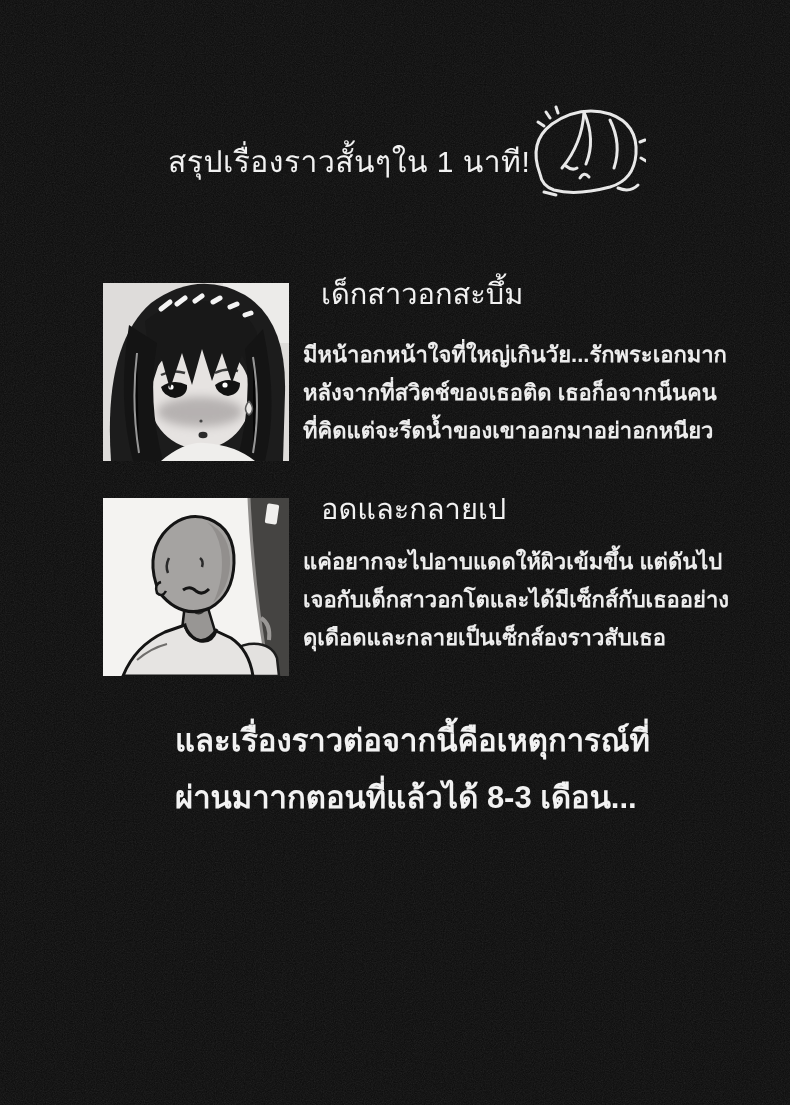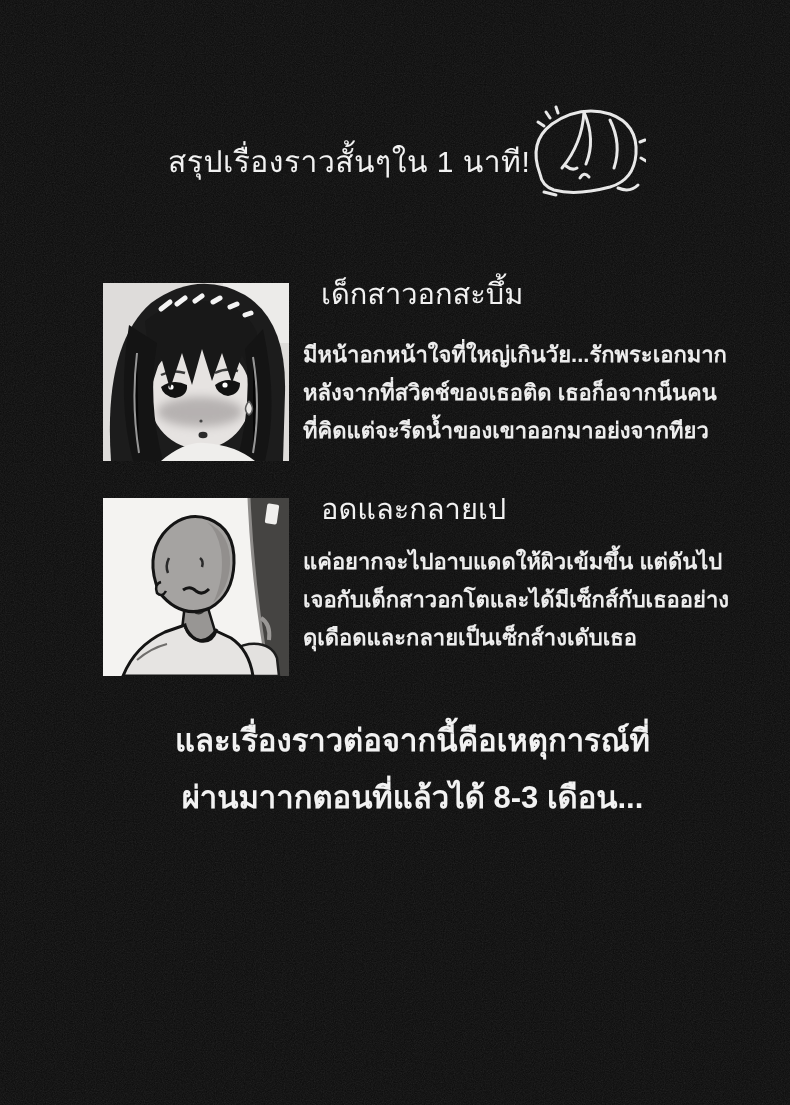--- a/index.html
+++ b/index.html
@@ -45,21 +45,20 @@
     margin-top:8px;
   }
   .char-desc-1{top:328px;}
   .char-desc-2{top:535px;}
 
   .outro{
     left:175px;top:712px;
     font-size:31px;font-weight:bold;
     line-height:57px;
     white-space:nowrap;
-    text-align:center;
   }
 </style>
 </head>
 <body>
 
 <div class="page">
 
   <svg class="grain" width="790" height="1105">
     <filter id="grainF">
       <feTurbulence type="fractalNoise" baseFrequency="0.9" numOctaves="2" stitchTiles="stitch"></feTurbulence>
@@ -137,21 +136,21 @@
 
     <path d="M146,118 q7,9 0,14 q-7,-5 0,-14" fill="#e9e7e5" stroke="#5a5a5a" stroke-width="1.5"></path>
 
     <path d="M58,178 Q82,158 102,160 Q132,162 152,178 Z" fill="#efeeec"></path>
   </svg>
 
   <div class="layer char-name char-name-1">เด็กสาวอกสะบึ้ม</div>
   <div class="layer char-desc char-desc-1">
     <div>มีหน้าอกหน้าใจที่ใหญ่เกินวัย...รักพระเอกมาก</div>
     <div>หลังจากที่สวิตช์ของเธอติด เธอก็อจากน็นคน</div>
-    <div>ที่คิดแต่จะรีดน้ำของเขาออกมาอย่งจากทียว</div>
+    <div>ที่คิดแต่จะรีดน้ำของเขาออกมาอย่าอกหนียว</div>
   </div>
 
   <svg class="layer portrait portrait-2" viewBox="0 0 186 178">
     <rect width="186" height="178" fill="#f4f3f1"></rect>
 
     <path d="M146,0 L186,0 L186,178 L166,178 Q150,92 146,0 Z" fill="#454442"></path>
     <path d="M146,0 Q150,92 166,178" stroke="#8d8b89" stroke-width="3" fill="none"></path>
     <rect x="163" y="6" width="12" height="20" rx="2" fill="#f0efed" transform="rotate(8 169 16)"></rect>
     <path d="M158,120 q10,6 8,22" stroke="#9a9896" stroke-width="4" fill="none"></path>
 
@@ -171,21 +170,21 @@
 
     <path d="M20,178 Q32,148 62,134 L82,127 Q85,140 97,143 Q109,145 113,133 L128,140 Q146,152 150,178 Z" fill="#e6e4e2" stroke="#141414" stroke-width="3"></path>
     <path d="M82,129 Q97,155 114,131" stroke="#141414" stroke-width="3" fill="none"></path>
     <path d="M34,162 q14,-12 30,-16" stroke="#6f6d6b" stroke-width="2" fill="none"></path>
   </svg>
 
   <div class="layer char-name char-name-2">อดและกลายเป</div>
   <div class="layer char-desc char-desc-2">
     <div>แค่อยากจะไปอาบแดดให้ผิวเข้มขึ้น แต่ดันไป</div>
     <div>เจอกับเด็กสาวอกโตและได้มีเซ็กส์กับเธออย่าง</div>
-    <div>ดุเดือดและกลายเป็นเซ็กส์างเดับเธอ</div>
+    <div>ดุเดือดและกลายเป็นเซ็กส์องราวสับเธอ</div>
   </div>
 
   <div class="layer outro">
     <div>และเรื่องราวต่อจากนี้คือเหตุการณ์ที่</div>
     <div>ผ่านมาากตอนที่แล้วได้ 8-3 เดือน...</div>
   </div>
 
 </div>
 
 </body></html>

